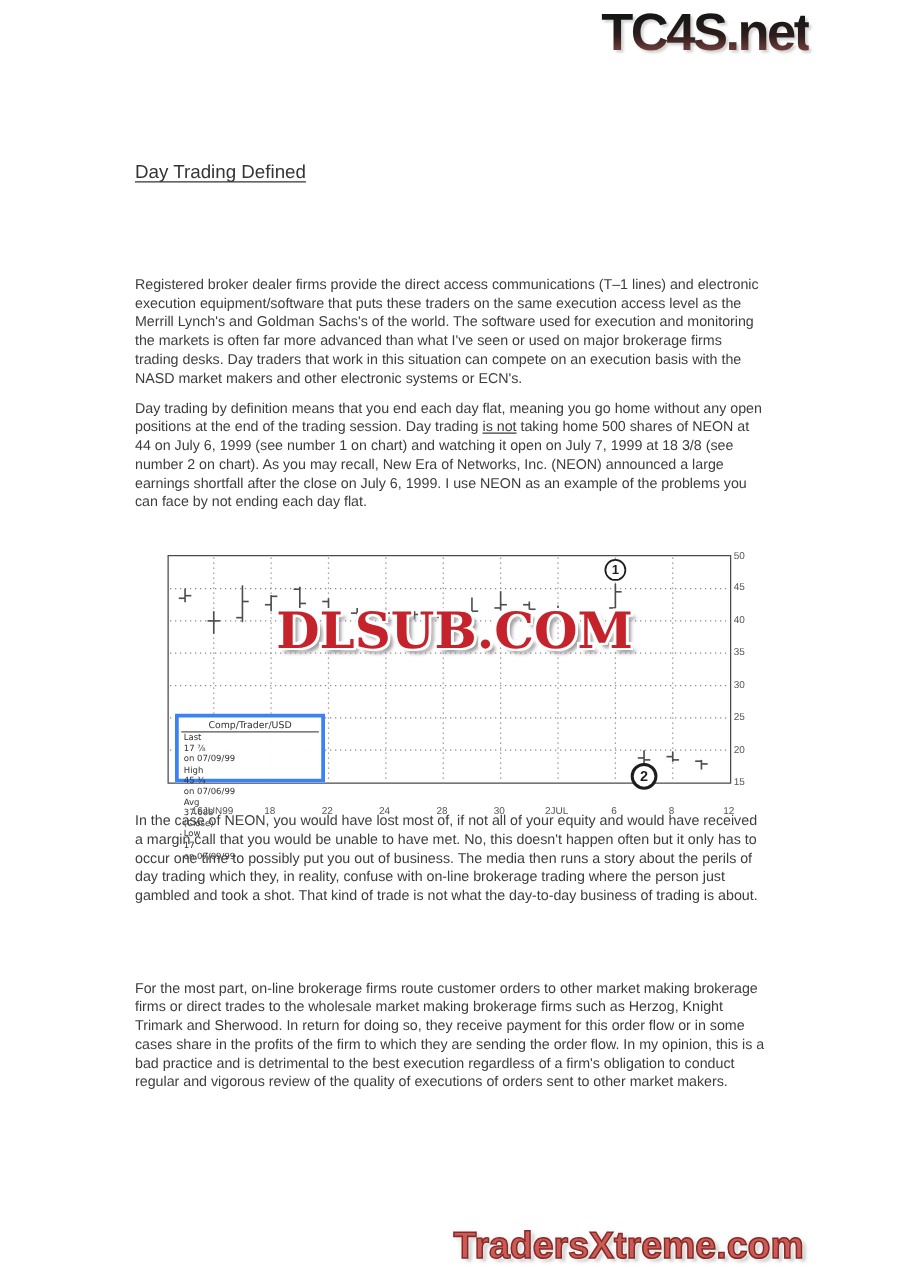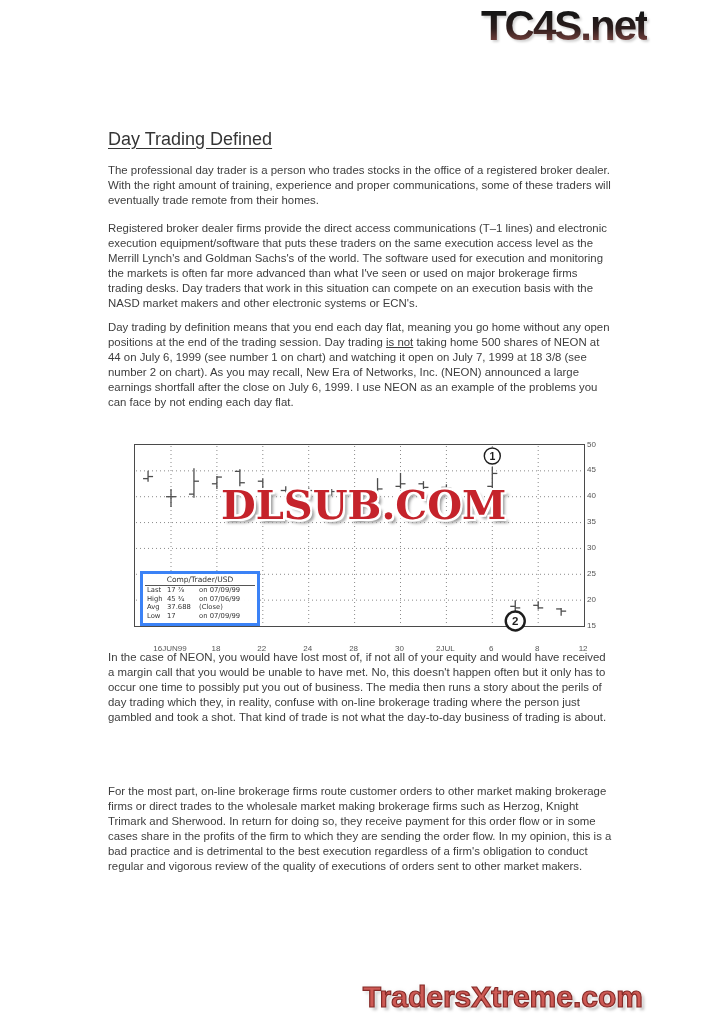--- a/index.html
+++ b/index.html
@@ -7,42 +7,42 @@
         font-family:"Liberation Sans",sans-serif;color:#3b3b3b;}
 
   
   .tc4s{position:absolute;top:2px;right:10px;font-size:42px;font-weight:bold;letter-spacing:-2px;
         font-family:"Liberation Sans",sans-serif;
         background:linear-gradient(180deg,#161616 25%,#2d1d1c 55%,#74403d 82%,#9a5a54 100%);
         -webkit-background-clip:text;background-clip:text;color:transparent;
         filter:drop-shadow(2px 2px 1px #d2d2d2);}
 
   
-  .h1{position:absolute;left:108px;width:505px;font-size:18px;color:#353535;
+  .h1{position:absolute;left:108px;width:505px;font-size:15px;color:#353535;
       text-decoration:underline;text-underline-offset:3px;}
   .para{position:absolute;left:108px;width:506px;font-size:11.4px;line-height:15px;color:#3d3d3d;}
   .u{text-decoration:underline;}
 
   
   .chart-title{position:absolute;left:134px;top:418px;width:449px;text-align:center;
                font-size:11.5px;font-weight:bold;color:#2e2e2e;}
   .chart-box{position:absolute;left:134px;top:444px;width:449px;height:181px;
              border:1px solid #4a4a4a;background:#fff;}
   .chart-box svg{position:absolute;left:0;top:0;overflow:visible;}
   .watermark{position:absolute;left:86px;top:36px;width:300px;
              font-family:"DejaVu Serif",serif;font-weight:bold;font-size:40px;letter-spacing:0px;
              color:#c5232b;white-space:nowrap;
              text-shadow:-2px -2px 0 #fff,2px -2px 0 #fff,-2px 2px 0 #fff,2px 2px 0 #fff,
                          -2px 0 0 #fff,2px 0 0 #fff,0 2px 0 #fff,0 -2px 0 #fff,
                          4px 4px 3px #9e9e9e;}
   .legend{position:absolute;left:5px;top:126px;width:114px;height:49px;border:3px solid #3b82f6;
           background:rgba(255,255,255,0.97);font-family:"DejaVu Sans",sans-serif;color:#333;}
   .legend .lg-title{font-size:7.5px;text-align:center;border-bottom:1px solid #555;
                     padding:1px 0 1px 0;margin:0 2px;}
-  .legend .lg-row{display:flex;font-size:6.8px;line-height:8.6px;padding:0 4px;}
+  .legend .lg-row{display:flex;font-size:6.8px;line-height:8.6px;padding:0 4px;flex-direction:column;}
   .legend .lg-name{width:20px;}
   .legend .lg-val{width:32px;}
   .legend .lg-note{flex:1;}
   .xlabels{position:absolute;left:134px;top:629px;width:470px;height:12px;font-size:8px;color:#555;}
   .xlabels span{position:absolute;width:60px;text-align:center;margin-top:15px;}
   .ylabels{position:absolute;left:587px;top:444px;width:22px;height:181px;font-size:8px;color:#555;}
   .ylabels span{position:absolute;left:0;}
 
   
   .tx-logo{position:absolute;top:980px;right:14px;font-size:30px;font-weight:bold;letter-spacing:0px;
@@ -52,21 +52,20 @@
 </style>
 </head>
 <body>
 
 <div class="page">
 
   <div class="tc4s">TC4S.net</div>
 
   <div class="h1" style="top:129px;">Day Trading Defined</div>
 
-  <div class="para" style="top:163px;">The professional day trader is a person who trades stocks in the office of a registered broker dealer. With the right amount of training, experience and proper communications, some of these traders will eventually trade remote from their homes.</div>
 
   <div class="para" style="top:221px;">Registered broker dealer firms provide the direct access communications (T–1 lines) and electronic execution equipment/software that puts these traders on the same execution access level as the Merrill Lynch's and Goldman Sachs's of the world. The software used for execution and monitoring the markets is often far more advanced than what I've seen or used on major brokerage firms trading desks. Day traders that work in this situation can compete on an execution basis with the NASD market makers and other electronic systems or ECN's.</div>
 
   <div class="para" style="top:320px;"><span>Day trading by definition means that you end each day flat, meaning you go home without any open positions at the end of the trading session. Day trading </span><span class="u">is not</span><span> taking home 500 shares of NEON at 44 on July 6, 1999 (see number 1 on chart) and watching it open on July 7, 1999 at 18 3/8 (see number 2 on chart). As you may recall, New Era of Networks, Inc. (NEON) announced a large earnings shortfall after the close on July 6, 1999. I use NEON as an example of the problems you can face by not ending each day flat.</span></div>
 
 
   <div class="chart-box">
     <svg id="chart-svg" width="449" height="181">
         <line x1="1" y1="25.857142857142858" x2="448" y2="25.857142857142858" stroke="#8a8a8a" stroke-width="1" stroke-dasharray="1 3"></line>
         <line x1="1" y1="51.714285714285715" x2="448" y2="51.714285714285715" stroke="#8a8a8a" stroke-width="1" stroke-dasharray="1 3"></line>

